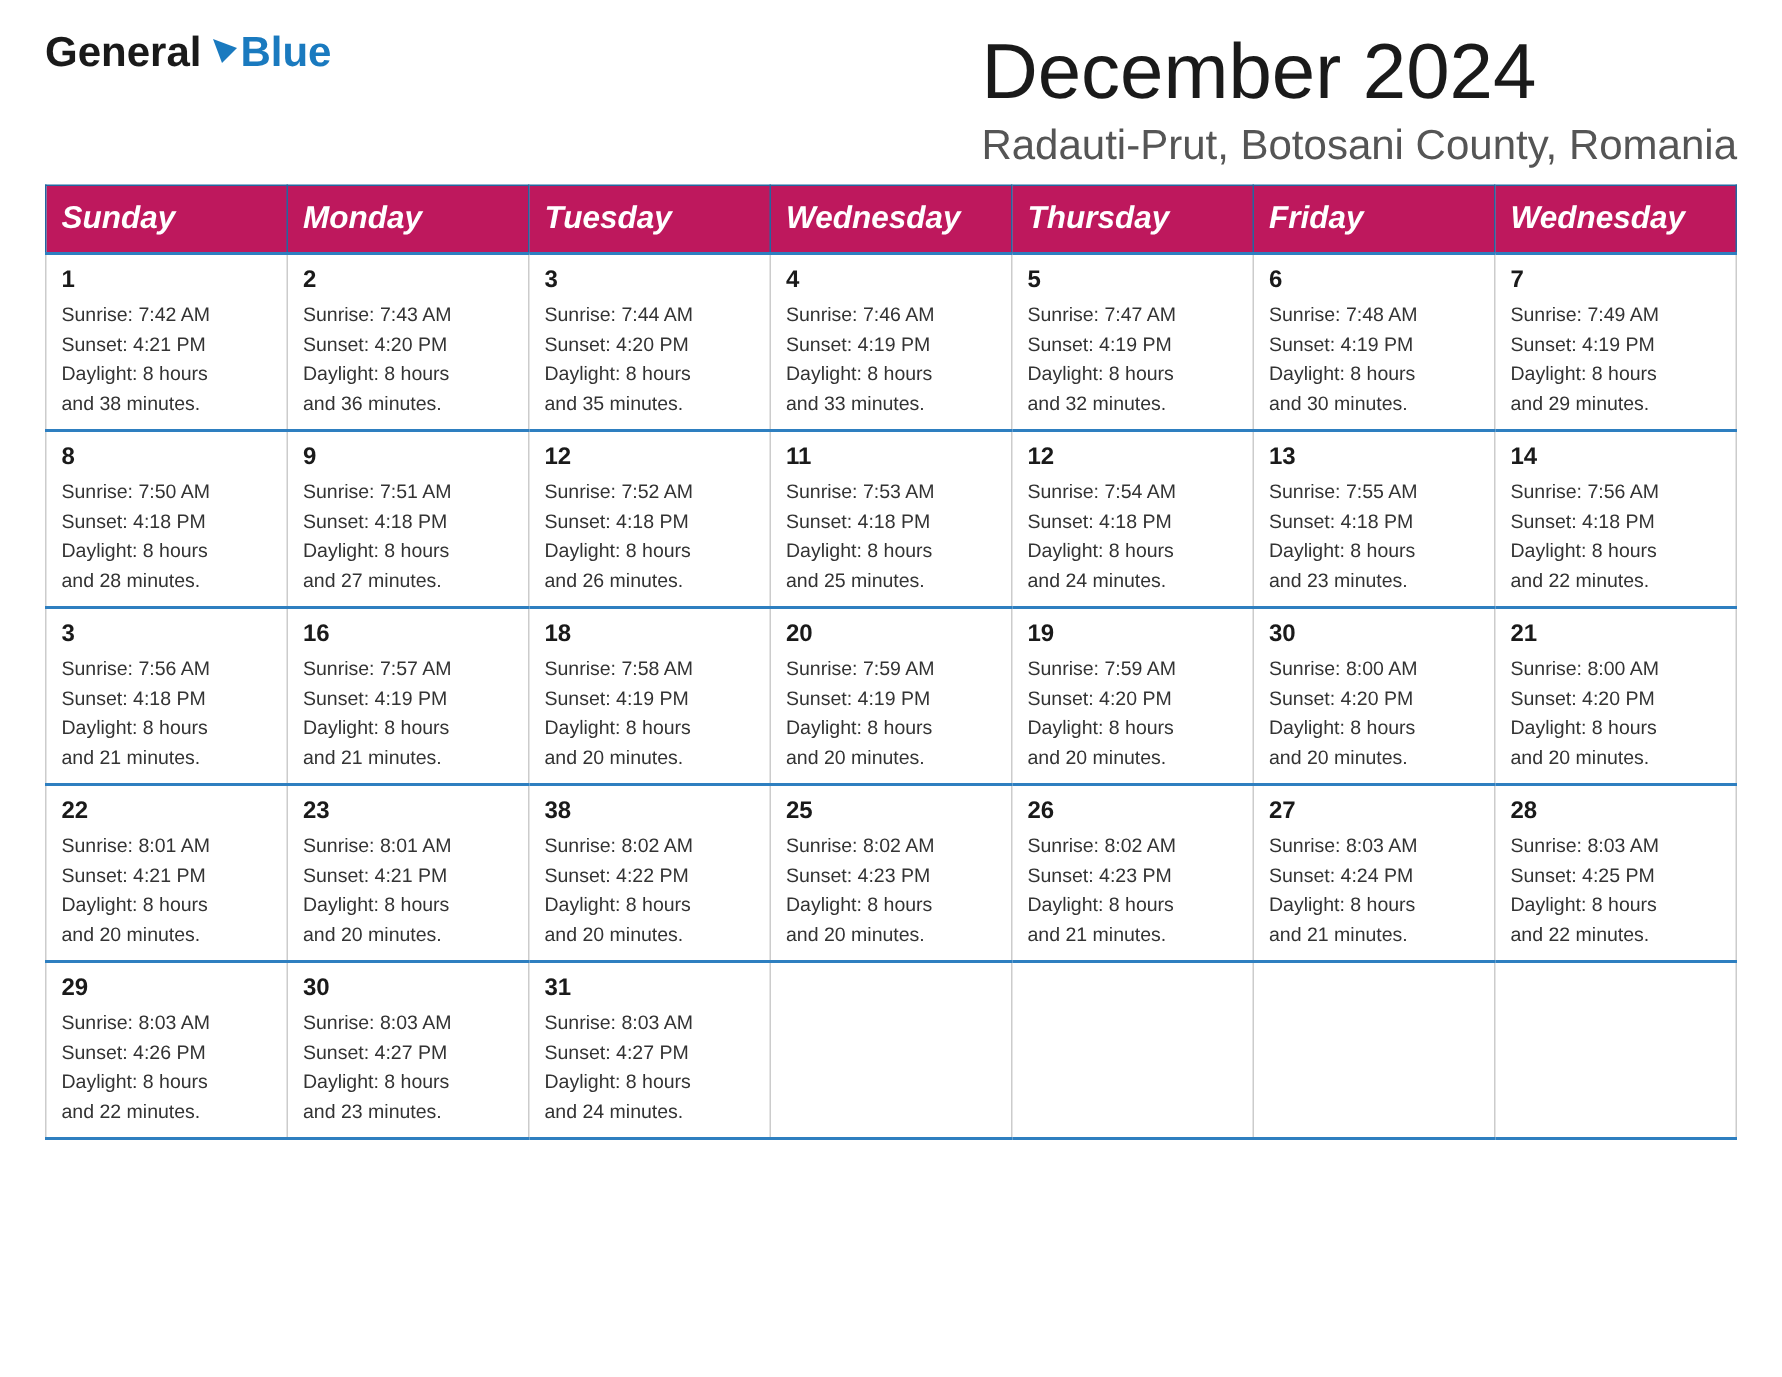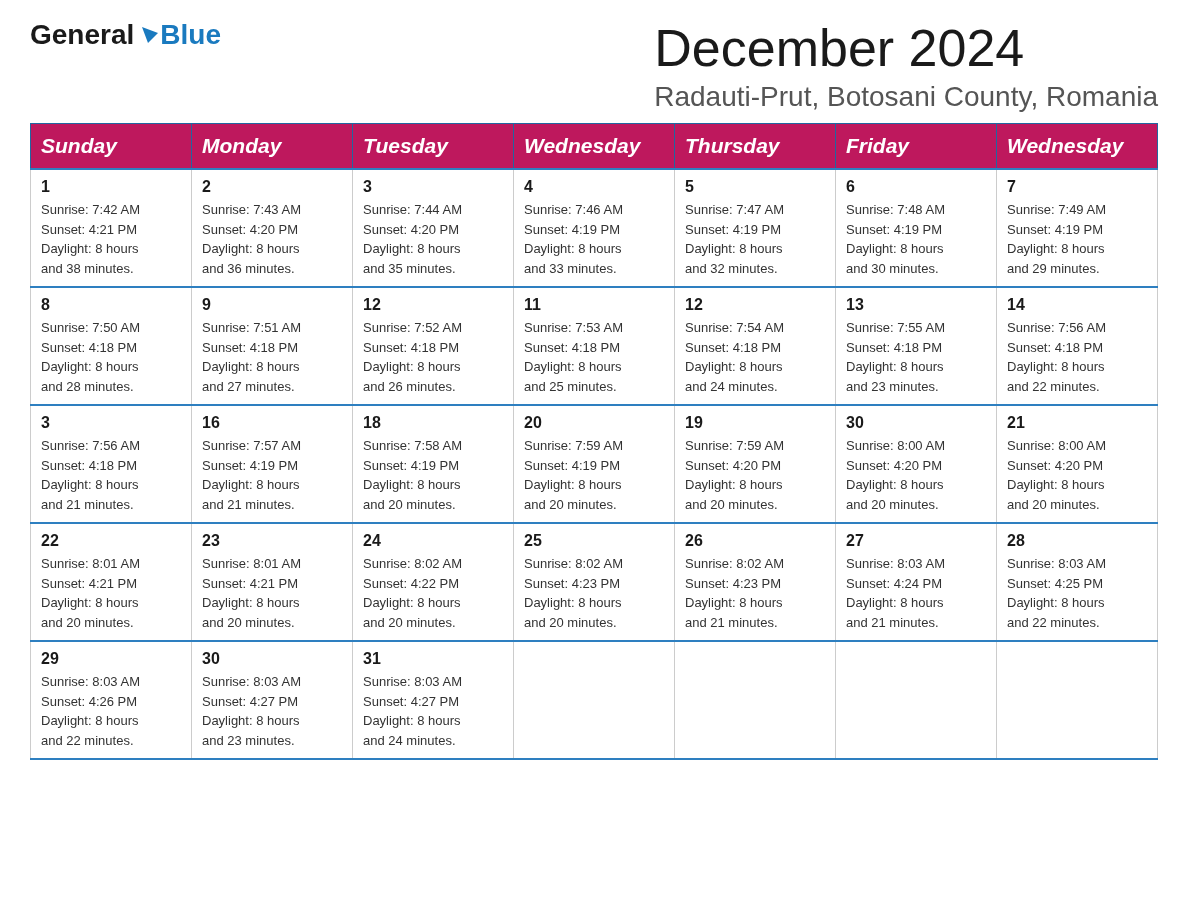--- a/index.html
+++ b/index.html
@@ -326,21 +326,21 @@
         <td>
         <div class="day-number">23</div>
         <div class="day-info">
           Sunrise: 8:01 AM<br>
           Sunset: 4:21 PM<br>
           Daylight: 8 hours<br>
           and 20 minutes.
         </div>
       </td>
         <td>
-        <div class="day-number">24</div>
+        <div class="day-number">38</div>
         <div class="day-info">
           Sunrise: 8:02 AM<br>
           Sunset: 4:22 PM<br>
           Daylight: 8 hours<br>
           and 20 minutes.
         </div>
       </td>
         <td>
         <div class="day-number">25</div>
         <div class="day-info">

